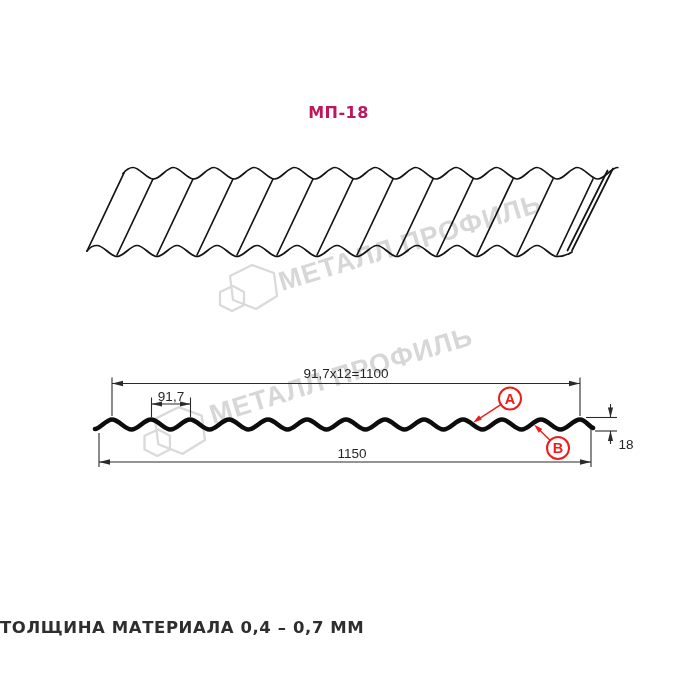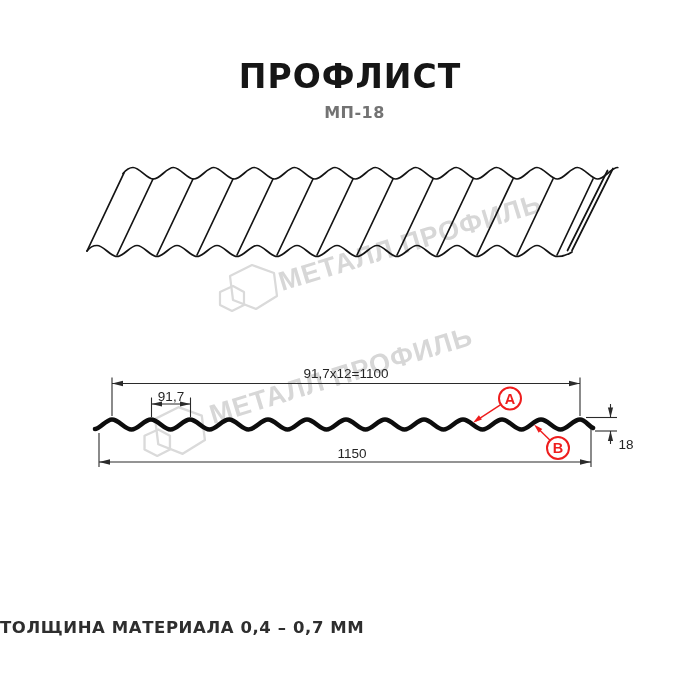--- a/index.html
+++ b/index.html
@@ -8,21 +8,21 @@
     overflow:hidden;font-family:"Liberation Sans",sans-serif;
   }
   .title{
     position:absolute;top:57px;left:0;width:700px;text-align:center;
     font-family:"DejaVu Sans","Liberation Sans",sans-serif;
     font-size:33px;font-weight:bold;letter-spacing:1px;color:#161616;
   }
   .subtitle{
     position:absolute;top:103px;left:0;width:677px;text-align:center;
     font-family:"DejaVu Sans","Liberation Sans",sans-serif;
-    font-size:16px;font-weight:bold;letter-spacing:0.5px;color:#737373;margin-left:16px;
+    font-size:16px;font-weight:bold;letter-spacing:0.5px;color:#be185d;
   }
   .footer-note{
     position:absolute;top:618px;left:0;width:700px;text-align:left;
     font-family:"DejaVu Sans","Liberation Sans",sans-serif;
     font-size:16.5px;font-weight:bold;letter-spacing:0.6px;color:#2e2e2e;
   }
   svg{position:absolute;top:0;left:0;}
   .dim-txt{
     font-family:"Liberation Sans",sans-serif;font-size:13.5px;fill:#252525;
   }
@@ -32,21 +32,20 @@
   }
   .callout-txt{
     font-family:"Liberation Sans",sans-serif;font-weight:bold;font-size:14.5px;
   }
 </style>
 </head>
 <body>
 
 <div class="stage">
 
-  <div class="title">ПРОФЛИСТ</div>
   <div class="subtitle">МП-18</div>
 
   <svg width="700" height="700" viewBox="0 0 700 700">
     <defs>
       <g id="mp-logo">
         <polygon points="2,14 24,3 46,11 49,34 28,47 5,38" fill="none" stroke="#dadada" stroke-width="2.2" stroke-linejoin="round"></polygon>
         <polygon points="-8,30 5,24 16,30 16,43 4,49 -8,43" fill="none" stroke="#dadada" stroke-width="2.2" stroke-linejoin="round"></polygon>
       </g>
     </defs>
 

